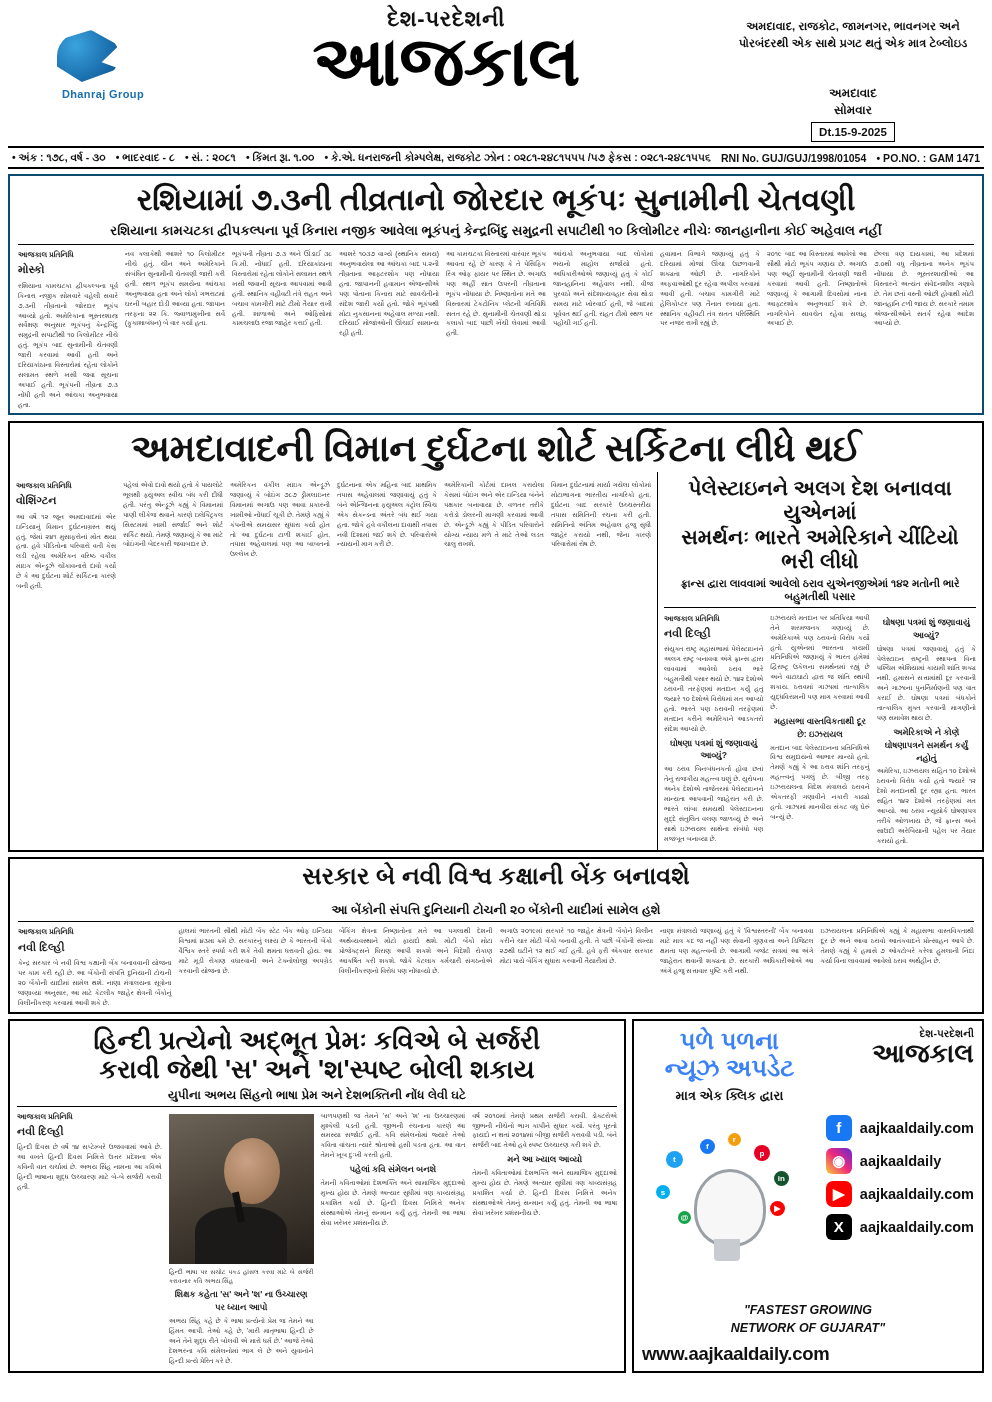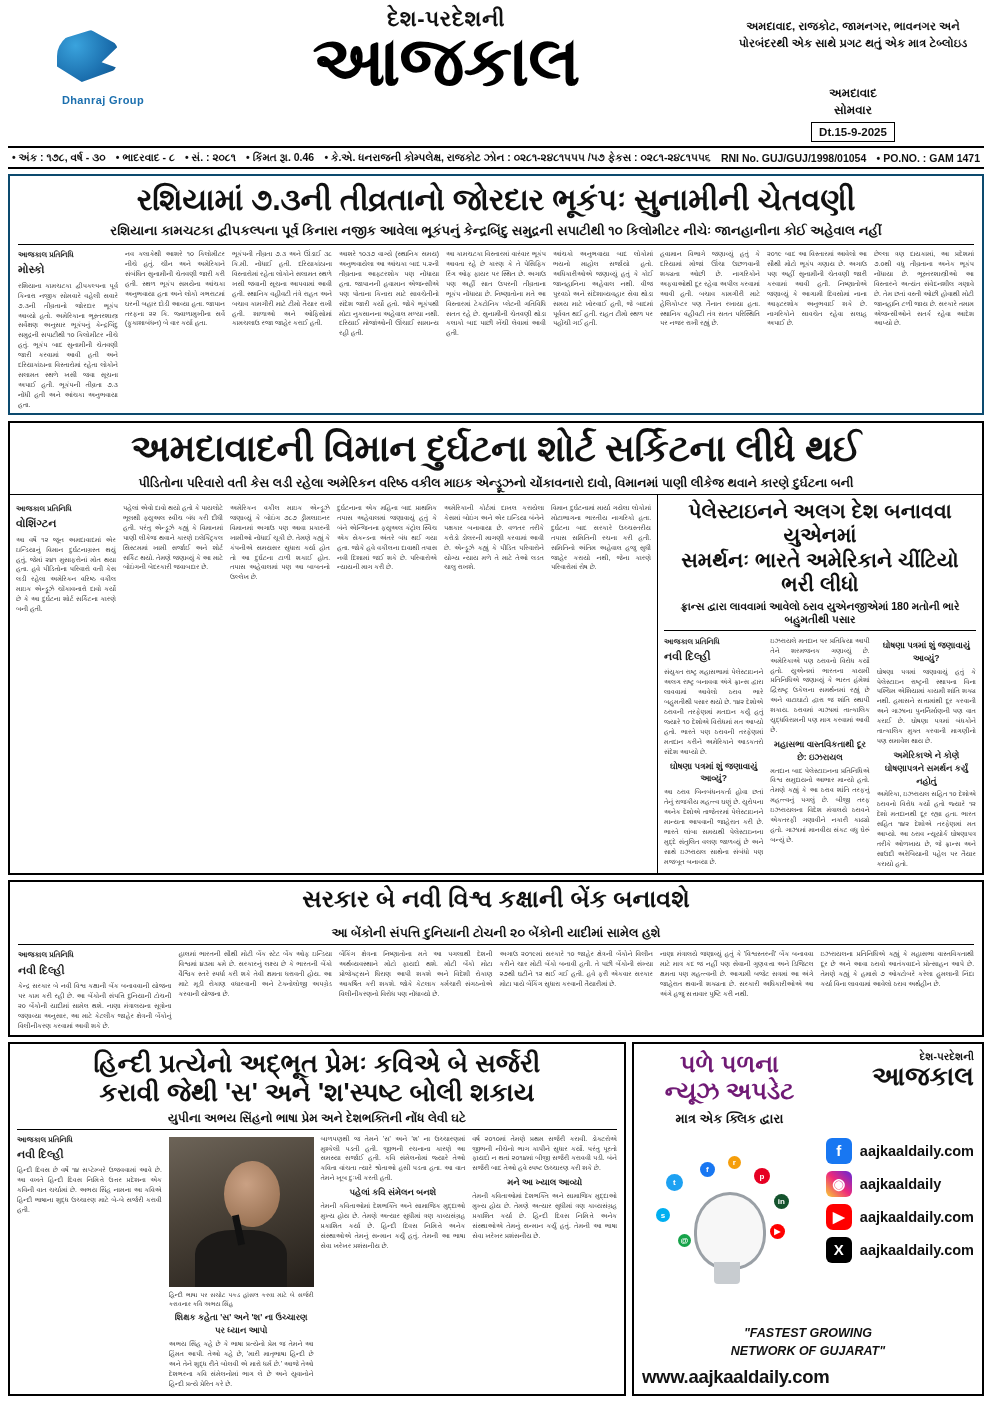--- a/index.html
+++ b/index.html
@@ -4,21 +4,21 @@
 <style>
   html,body{margin:0;padding:0;background:#fff;}
   body{width:992px;font-family:"Liberation Sans",sans-serif;color:#111;}
   .page{width:992px;height:1402px;position:relative;overflow:hidden;background:#fff;padding:0;box-sizing:border-box;}
   .masthead{display:flex;align-items:flex-start;padding:8px 14px 0 14px;box-sizing:border-box;}
   .logo-col{width:150px;display:flex;flex-direction:column;align-items:center;padding-top:18px;}
   .logo-mark{width:80px;height:62px;position:relative;}
   .logo-mark .swoosh{position:absolute;left:8px;top:4px;width:62px;height:52px;border-radius:50% 50% 50% 10%;
     background:radial-gradient(circle at 30% 30%, #3aa3dd 0%, #1b6fae 60%, #0d4f86 100%);
     clip-path:polygon(0% 20%,55% 0%,100% 30%,72% 62%,100% 74%,40% 100%,0% 70%);}
-  .logo-text{font-size:11px;font-weight:bold;color:#1b6fae;letter-spacing:.4px;margin-top:6px;padding-left:28px;}
+  .logo-text{font-size:11px;font-weight:bold;color:#1b6fae;letter-spacing:.4px;margin-top:0;padding-left:28px;}
   .title-col{flex:1;text-align:center;}
   .kicker{font-size:22px;font-weight:bold;letter-spacing:.5px;color:#111;line-height:1;}
   .paper-name{font-size:69px;font-weight:bold;line-height:.98;letter-spacing:-1px;color:#000;margin-top:-2px;}
   .right-col{width:250px;padding-top:10px;text-align:center;}
   .right-col .tag{font-size:11.5px;line-height:1.45;font-weight:bold;color:#111;}
   .place-date{margin-top:34px;font-size:12px;font-weight:bold;line-height:1.4;}
   .place-date .dt{border:1px solid #000;display:inline-block;padding:1px 7px;margin-top:3px;font-size:11.5px;}
   .infobar{margin:4px 8px 0 8px;border-top:2px solid #000;border-bottom:2px solid #000;padding:3px 4px;
     font-size:10.5px;font-weight:bold;display:flex;justify-content:space-between;align-items:center;gap:5px;}
   .infobar span{white-space:nowrap;}
@@ -49,21 +49,21 @@
   .bl .s{text-align:center;font-size:12px;font-weight:bold;margin-top:3px;border-bottom:1.5px solid #000;padding-bottom:4px;}
   .photo{width:100%;height:150px;background:linear-gradient(160deg,#6d6458 0%,#4a4238 45%,#241f1a 100%);
     position:relative;overflow:hidden;margin:3px 0;}
   .photo .face{position:absolute;left:38%;top:16%;width:56px;height:66px;border-radius:50%;
     background:radial-gradient(circle at 40% 35%,#caa184,#8d6647);}
   .photo .body{position:absolute;left:18%;top:62%;width:64%;height:40%;background:#1c1a18;border-radius:40% 40% 0 0;}
   .photo .mic{position:absolute;left:46%;top:52%;width:7px;height:30px;background:#111;transform:rotate(-12deg);}
   .ad{width:352px;border:2px solid #000;box-sizing:border-box;padding:6px 8px;display:flex;flex-direction:column;}
   .ad-top{display:flex;justify-content:space-between;align-items:flex-start;}
   .ad-left{width:175px;text-align:center;}
-  .ad-left .l1{font-size:24px;font-weight:bold;color:#701a75;line-height:1.15;}
+  .ad-left .l1{font-size:24px;font-weight:bold;color:#3b82f6;line-height:1.15;}
   .ad-left .l3{font-size:13px;font-weight:bold;color:#111;margin-top:6px;}
   .ad-right{width:150px;text-align:right;}
   .ad-right .k{font-size:10.5px;font-weight:bold;}
   .ad-right .n{font-size:26px;font-weight:bold;line-height:1;}
   .social{margin-top:4px;}
   .srow{display:flex;align-items:center;gap:8px;margin:7px 0 7px 12px;}
   .sic{width:26px;height:26px;border-radius:6px;display:flex;align-items:center;justify-content:center;color:#fff;font-weight:bold;font-size:15px;flex:none;}
   .fb{background:#1877f2;}
   .ig{background:linear-gradient(45deg,#f9ce34,#ee2a7b,#6228d7);}
   .yt{background:#ff0000;border-radius:7px;}
@@ -102,21 +102,21 @@
         <div>સોમવાર</div>
         <div class="dt">Dt.15-9-2025</div>
       </div>
     </div>
   </div>
 
   <div class="infobar">
     <span>• અંક : ૧૭૮, વર્ષ - ૩૦</span>
     <span>• ભાદરવાદ - ૮</span>
     <span>• સં. : ૨૦૮૧</span>
-    <span>• કિંમત રૂા. 0.46</span>
+    <span>• કિંમત રૂા. ૧.૦૦</span>
     <span>• કે.એ. ધનરાજની કોમ્પલેક્ષ, રાજકોટ ઝોન : ૦૨૮૧-૨૪૮૧૫૫૫ /૫૭ ફેકસ : ૦૨૮૧-૨૪૮૧૫૫૬</span>
     <span>RNI No. GUJ/GUJ/1998/01054</span>
     <span>• PO.NO. : GAM 1471</span>
   </div>
 
   <div class="lead">
     <h1>રશિયામાં ૭.૩ની તીવ્રતાનો જોરદાર ભૂકંપઃ સુનામીની ચેતવણી</h1>
     <div class="sub">રશિયાના કામચટકા દ્વીપકલ્પના પૂર્વ કિનારા નજીક આવેલા ભૂકંપનું કેન્દ્રબિંદુ સમુદ્રની સપાટીથી ૧૦ કિલોમીટર નીચેઃ જાનહાનીના કોઈ અહેવાલ નહીં</div>
     <div class="cols">
       <div class="col">
@@ -131,41 +131,40 @@
       <div class="col blur">આંચકો અનુભવાયા બાદ લોકોમાં ભયનો માહોલ સર્જાયો હતો. અધિકારીઓએ જણાવ્યું હતું કે કોઈ જાનહાનિના અહેવાલ નથી. વીજ પુરવઠો અને સંદેશાવ્યવહાર સેવા થોડા સમય માટે ખોરવાઈ હતી, જે બાદમાં પૂર્વવત થઈ હતી. રાહત ટીમો સ્થળ પર પહોંચી ગઈ હતી.</div>
       <div class="col blur">હવામાન વિભાગે જણાવ્યું હતું કે દરિયામાં મોજાં ઊંચા ઉછળવાની શક્યતા ઓછી છે. નાગરિકોને અફવાઓથી દૂર રહેવા અપીલ કરવામાં આવી હતી. બચાવ કામગીરી માટે હેલિકોપ્ટર પણ તૈનાત રખાયા હતા. સ્થાનિક વહીવટી તંત્ર સતત પરિસ્થિતિ પર નજર રાખી રહ્યું છે.</div>
       <div class="col blur">૨૦૧૯ બાદ આ વિસ્તારમાં આવેલો આ સૌથી મોટો ભૂકંપ ગણાય છે. અગાઉ પણ અહીં સુનામીની ચેતવણી જારી કરવામાં આવી હતી. નિષ્ણાતોએ જણાવ્યું કે આગામી દિવસોમાં નાના આફ્ટરશોક અનુભવાઈ શકે છે. નાગરિકોને સાવચેત રહેવા સલાહ અપાઈ છે.</div>
       <div class="col blur">છેલ્લા ત્રણ દાયકામાં, આ પ્રદેશમાં ૭.૦થી વધુ તીવ્રતાના અનેક ભૂકંપ નોંધાયા છે. ભૂસ્તરશાસ્ત્રીઓ આ વિસ્તારને અત્યંત સંવેદનશીલ ગણાવે છે. તેમ છતાં વસ્તી ઓછી હોવાથી મોટી જાનહાનિ ટળી જાય છે. સરકારે તમામ એજન્સીઓને સતર્ક રહેવા આદેશ આપ્યો છે.</div>
     </div>
   </div>
 
   <div class="bigtitle">
     <h1>અમદાવાદની વિમાન દુર્ઘટના શોર્ટ સર્કિટના લીધે થઈ</h1>
   </div>
-  <div class="bigsub">પીડિતોના પરિવારો વતી કેસ લડી રહેલા અમેરિકન વરિષ્ઠ વકીલ માઇક એન્ડ્રૂઝનો ચોંકાવનારો દાવો, વિમાનમાં પાણી લીકેજ થવાને કારણે દુર્ઘટના બની</div>
 
   <div class="midwrap">
     <div class="midleft">
       <div class="cols">
         <div class="col">
           <div class="byline">આજકાલ પ્રતિનિધિ</div>
           <div class="byline2">વોશિંગ્ટન</div>
           <div class="blur">આ વર્ષે ૧૨ જૂન અમદાવાદમાં એર ઇન્ડિયાનું વિમાન દુર્ઘટનાગ્રસ્ત થયું હતું, જેમાં ૨૪૧ મુસાફરોનાં મોત થયા હતા. હવે પીડિતોના પરિવારો વતી કેસ લડી રહેલા અમેરિકન વરિષ્ઠ વકીલ માઇક એન્ડ્રૂઝે ચોંકાવનારો દાવો કર્યો છે કે આ દુર્ઘટના શોર્ટ સર્કિટના કારણે બની હતી.</div>
         </div>
         <div class="col blur">પહેલાં એવો દાવો થયો હતો કે પાયલોટે ભૂલથી ફ્યુઅલ સ્વીચ બંધ કરી દીધી હતી. પરંતુ એન્ડ્રૂઝે કહ્યું કે વિમાનમાં પાણી લીકેજ થવાને કારણે ઇલેક્ટ્રિકલ સિસ્ટમમાં ખામી સર્જાઈ અને શોર્ટ સર્કિટ થયો. તેમણે જણાવ્યું કે આ માટે બોઇંગની બેદરકારી જવાબદાર છે.</div>
         <div class="col blur">અમેરિકન વકીલ માઇક એન્ડ્રૂઝે જણાવ્યું કે બોઇંગ ૭૮૭ ડ્રીમલાઇનર વિમાનમાં અગાઉ પણ આવા પ્રકારની ખામીઓ નોંધાઈ ચૂકી છે. તેમણે કહ્યું કે કંપનીએ સમયસર સુધારા કર્યા હોત તો આ દુર્ઘટના ટાળી શકાઈ હોત. તપાસ અહેવાલમાં પણ આ બાબતનો ઉલ્લેખ છે.</div>
         <div class="col blur">દુર્ઘટનાના એક મહિના બાદ પ્રાથમિક તપાસ અહેવાલમાં જણાવાયું હતું કે બંને એન્જિનના ફ્યુઅલ કંટ્રોલ સ્વિચ એક સેકન્ડના અંતરે બંધ થઈ ગયા હતા. જોકે હવે વકીલના દાવાથી તપાસ નવી દિશામાં જઈ શકે છે. પરિવારોએ ન્યાયની માગ કરી છે.</div>
         <div class="col blur">અમેરિકાની કોર્ટમાં દાખલ કરાયેલા કેસમાં બોઇંગ અને એર ઇન્ડિયા બંનેને પક્ષકાર બનાવાયા છે. વળતર તરીકે કરોડો ડોલરની માગણી કરવામાં આવી છે. એન્ડ્રૂઝે કહ્યું કે પીડિત પરિવારોને યોગ્ય ન્યાય મળે તે માટે તેઓ લડત ચાલુ રાખશે.</div>
         <div class="col blur">વિમાન દુર્ઘટનામાં માર્યા ગયેલા લોકોમાં મોટાભાગના ભારતીય નાગરિકો હતા. દુર્ઘટના બાદ સરકારે ઉચ્ચસ્તરીય તપાસ સમિતિની રચના કરી હતી. સમિતિનો અંતિમ અહેવાલ હજુ સુધી જાહેર કરાયો નથી, જેના કારણે પરિવારોમાં રોષ છે.</div>
       </div>
     </div>
     <div class="midright">
       <div class="mr-h">પેલેસ્ટાઇનને અલગ દેશ બનાવવા યુએનમાં</div>
       <div class="mr-h">સમર્થનઃ ભારતે અમેરિકાને ચીંટિયો ભરી લીધો</div>
-      <div class="mr-s">ફ્રાન્સ દ્વારા લાવવામાં આવેલો ઠરાવ યુએનજીએમાં 180 મતોની ભારે બહુમતીથી પસાર</div>
+      <div class="mr-s">ફ્રાન્સ દ્વારા લાવવામાં આવેલો ઠરાવ યુએનજીએમાં ૧૪૨ મતોની ભારે બહુમતીથી પસાર</div>
       <div class="cols" style="margin-top:5px;">
         <div class="col">
           <div class="byline">આજકાલ પ્રતિનિધિ</div>
           <div class="byline2">નવી દિલ્હી</div>
           <div class="blur">સંયુક્ત રાષ્ટ્ર મહાસભામાં પેલેસ્ટાઇનને અલગ રાષ્ટ્ર બનાવવા અંગે ફ્રાન્સ દ્વારા લાવવામાં આવેલો ઠરાવ ભારે બહુમતીથી પસાર થયો છે. ૧૪૨ દેશોએ ઠરાવની તરફેણમાં મતદાન કર્યું હતું જ્યારે ૧૦ દેશોએ વિરોધમાં મત આપ્યો હતો. ભારતે પણ ઠરાવની તરફેણમાં મતદાન કરીને અમેરિકાને આડકતરો સંદેશ આપ્યો છે.</div>
           <div class="hl">ઘોષણા પત્રમાં શું જણાવાયું આવ્યું?</div>
           <div class="blur">આ ઠરાવ બિનબંધનકર્તા હોવા છતાં તેનું રાજકીય મહત્ત્વ ઘણું છે. યુરોપના અનેક દેશોએ તાજેતરમાં પેલેસ્ટાઇનને માન્યતા આપવાની જાહેરાત કરી છે. ભારતે લાંબા સમયથી પેલેસ્ટાઇનના મુદ્દે સંતુલિત વલણ જાળવ્યું છે અને સાથે ઇઝરાયલ સાથેના સંબંધો પણ મજબૂત બનાવ્યા છે.</div>
         </div>
         <div class="col">
           <div class="blur">ઇઝરાયલે મતદાન પર પ્રતિક્રિયા આપી તેને શરમજનક ગણાવ્યું છે. અમેરિકાએ પણ ઠરાવનો વિરોધ કર્યો હતો. યુએનમાં ભારતના કાયમી પ્રતિનિધિએ જણાવ્યું કે ભારત હંમેશાં દ્વિરાષ્ટ્ર ઉકેલના સમર્થનમાં રહ્યું છે અને વાટાઘાટો દ્વારા જ શાંતિ સ્થાપી શકાય. ઠરાવમાં ગાઝામાં તાત્કાલિક યુદ્ધવિરામની પણ માગ કરવામાં આવી છે.</div>

